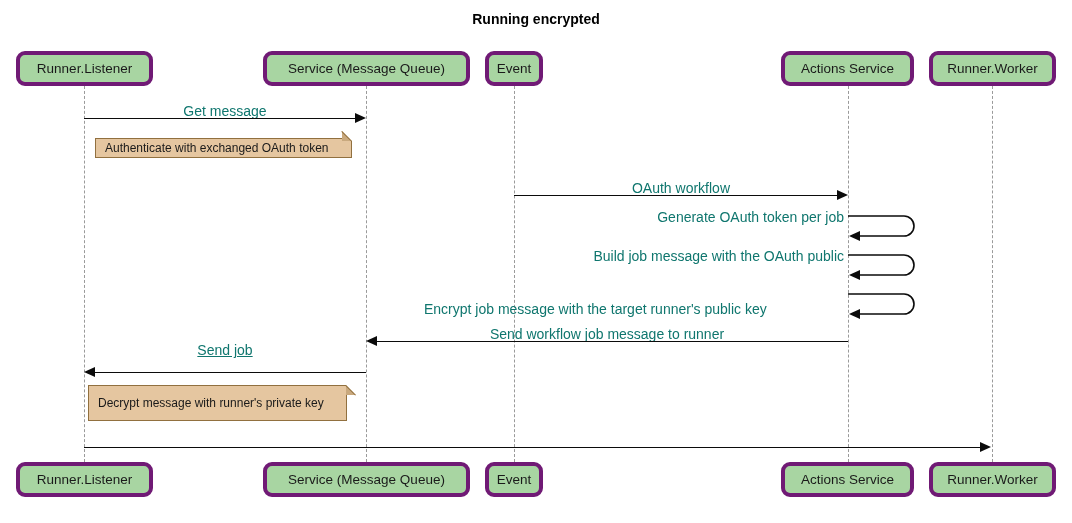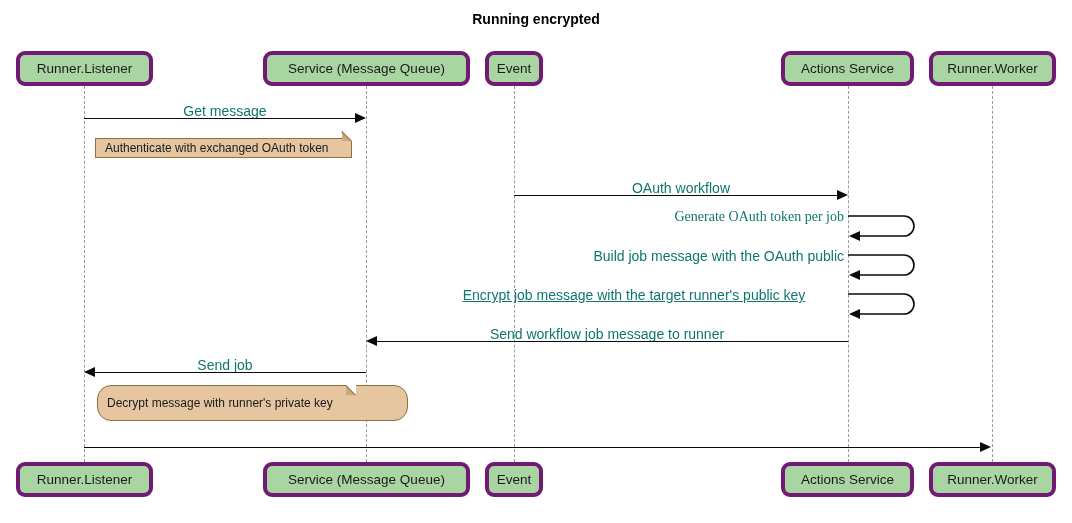--- a/index.html
+++ b/index.html
@@ -157,53 +157,53 @@
   <div class="note" style="left:95px; top:131px; width:257px; height:20px;margin-top:7px;">
     <span>Authenticate with exchanged OAuth token</span>
   </div>
   <div class="note-fold" style="left:342px; top:131px;"></div>
   <div class="note-fold-edge" style="left:342px; top:131px;"></div>
 
   <div class="msg-label" style="left:514px; top:180px; width:334px;">OAuth workflow</div>
   <div class="msg-line" style="left:514px; top:195px; width:324px;"></div>
   <div class="arrowhead right" style="left:837px; top:190px;"></div>
 
-  <div class="msg-label" style="left:548px; top:209px; width:296px; text-align:right;font-family:Liberation Serif, serif;">Generate OAuth token per job</div>
+  <div class="msg-label" style="left:548px; top:209px; width:296px; text-align:right;">Generate OAuth token per job</div>
   <div class="selfloop" style="left:848px; top:210px;">
     <svg width="80" height="34" viewBox="0 0 80 34">
       <path d="M0,6 L56,6 A10,10 0 0 1 56,26 L12,26" fill="none" stroke="#0b0b0b" stroke-width="1.6"></path>
       <path d="M12,21 L1,26 L12,31 Z" fill="#0b0b0b"></path>
     </svg>
   </div>
 
   <div class="msg-label" style="left:500px; top:248px; width:344px; text-align:right;">Build job message with the OAuth public</div>
   <div class="selfloop" style="left:848px; top:249px;">
     <svg width="80" height="34" viewBox="0 0 80 34">
       <path d="M0,6 L56,6 A10,10 0 0 1 56,26 L12,26" fill="none" stroke="#0b0b0b" stroke-width="1.6"></path>
       <path d="M12,21 L1,26 L12,31 Z" fill="#0b0b0b"></path>
     </svg>
   </div>
 
-  <div class="msg-label" style="left:424px; top:287px; width:420px; text-align:center;text-decoration:underline;">Encrypt job message with the target runner's public key</div>
+  <div class="msg-label" style="left:424px; top:301px; width:420px; text-align:left;">Encrypt job message with the target runner's public key</div>
   <div class="selfloop" style="left:848px; top:288px;">
     <svg width="80" height="34" viewBox="0 0 80 34">
       <path d="M0,6 L56,6 A10,10 0 0 1 56,26 L12,26" fill="none" stroke="#0b0b0b" stroke-width="1.6"></path>
       <path d="M12,21 L1,26 L12,31 Z" fill="#0b0b0b"></path>
     </svg>
   </div>
 
   <div class="msg-label" style="left:366px; top:326px; width:482px;">Send workflow job message to runner</div>
   <div class="msg-line" style="left:377px; top:341px; width:471px;"></div>
   <div class="arrowhead left" style="left:366px; top:336px;"></div>
 
-  <div class="msg-label" style="left:84px; top:357px; width:282px;">Send job</div>
+  <div class="msg-label" style="left:84px; top:342px; width:282px;text-decoration:underline;">Send job</div>
   <div class="msg-line" style="left:95px; top:372px; width:271px;"></div>
   <div class="arrowhead left" style="left:84px; top:367px;"></div>
 
-  <div class="note" style="left:97px; top:385px; width:311px; height:36px;border-radius:14px;">
+  <div class="note" style="left:88px; top:385px; width:259px; height:36px;">
     <span>Decrypt message with runner's private key</span>
   </div>
   <div class="note-fold" style="left:346px; top:385px;"></div>
   <div class="note-fold-edge" style="left:346px; top:385px;"></div>
 
   <div class="msg-line" style="left:84px; top:447px; width:897px;"></div>
   <div class="arrowhead right" style="left:980px; top:442px;"></div>
 
 </div>
 

